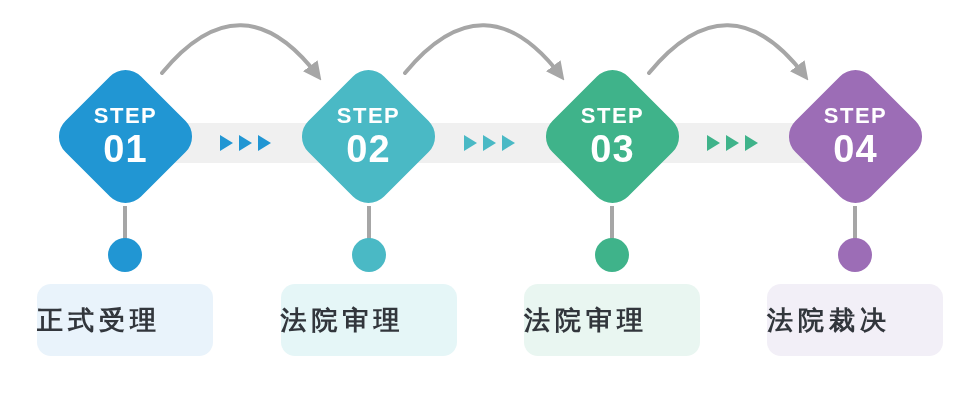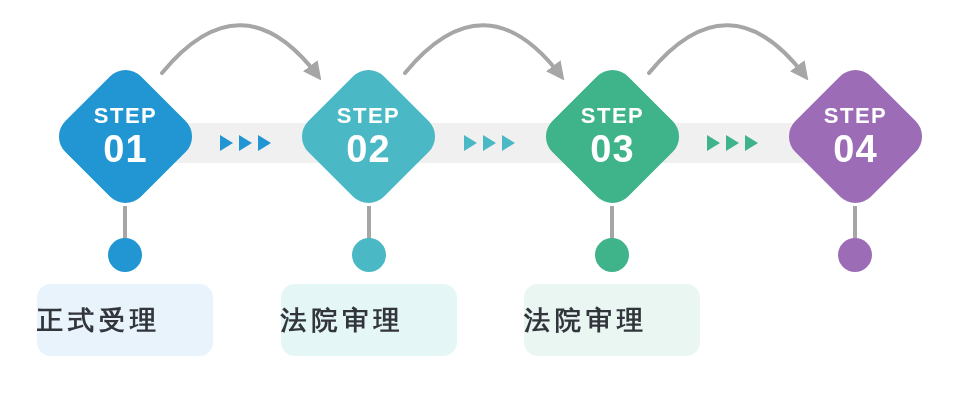--- a/index.html
+++ b/index.html
@@ -215,15 +215,18 @@
 
   <div class="step" style="left: 765px; --c: #9c6db6; --light: #f2eff7;">
     <div class="diamond">
       <div class="diamond-inner">
         <span class="step-word">STEP</span>
         <span class="step-num">04</span>
       </div>
     </div>
     <div class="stem"></div>
     <div class="dot"></div>
+    <div class="label-card">
+      <span>法院裁决</span>
+    </div>
   </div>
 
 </div>
 
 </body></html>

